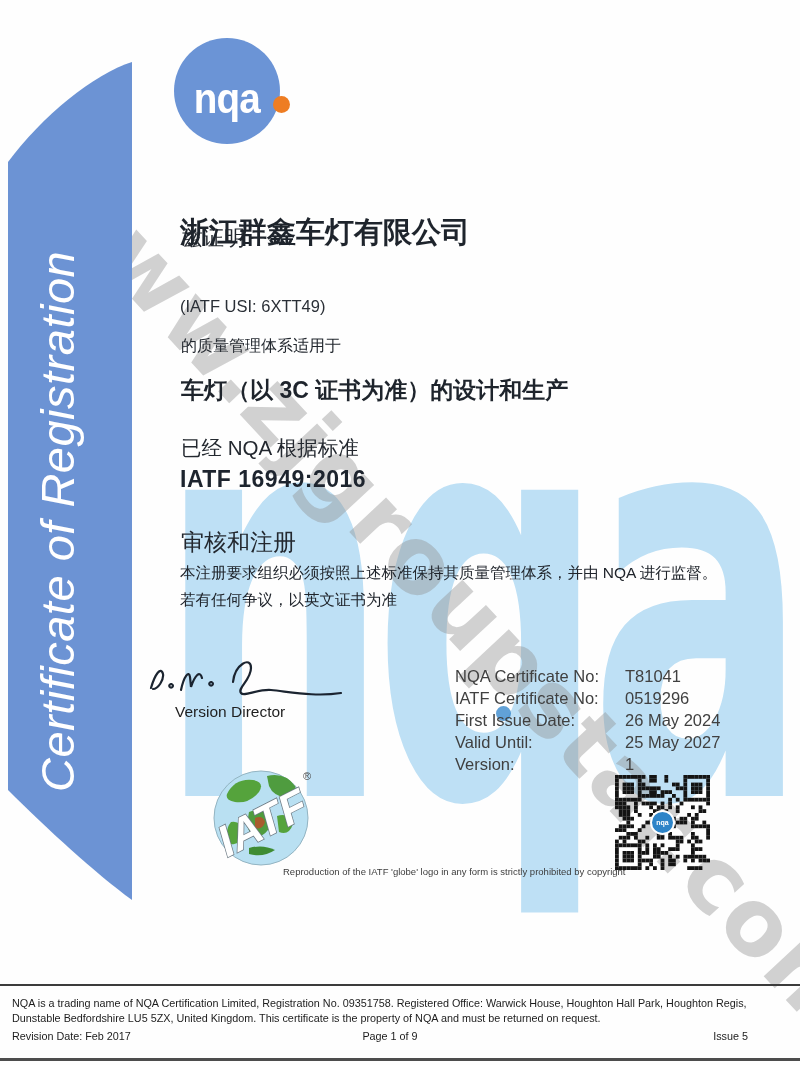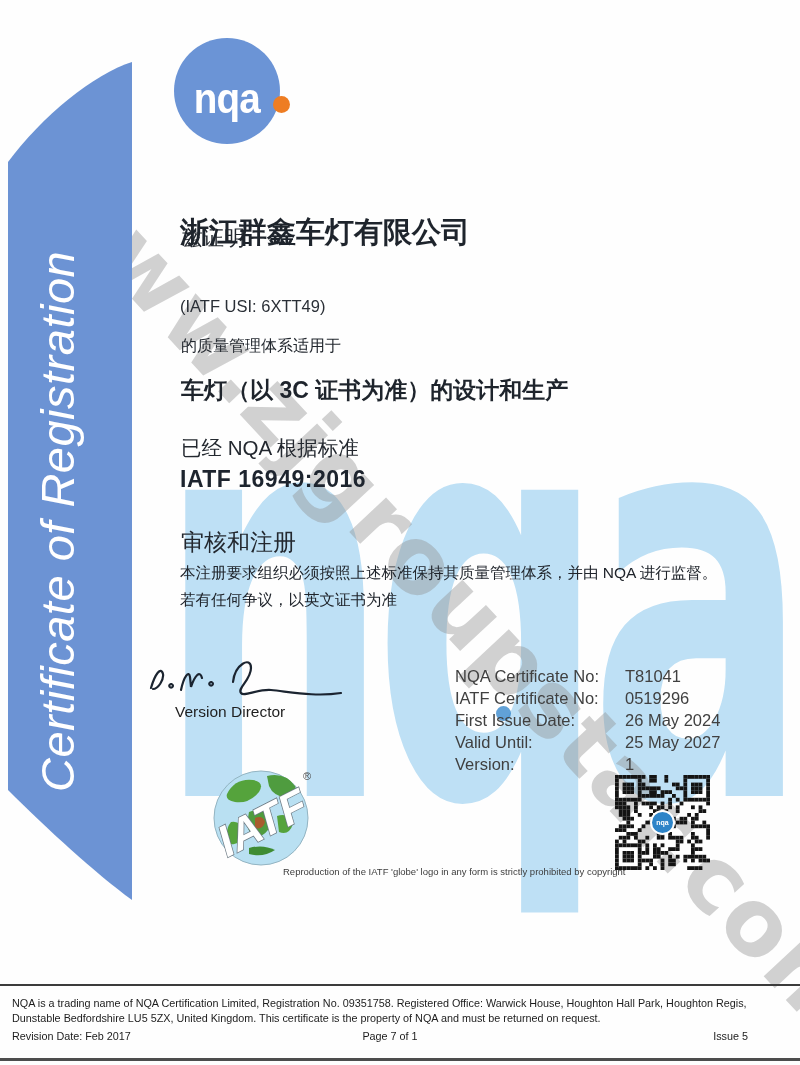--- a/index.html
+++ b/index.html
@@ -463,17 +463,17 @@
       <span>nqa</span>
     </div>
   </div>
 
   <div class="abs foot-sep"></div>
   <div class="abs foot-para">
     <span>NQA is a trading name of NQA Certification Limited, Registration No. 09351758. Registered Office: Warwick House, Houghton Hall Park, Houghton Regis, Dunstable</span>
     <span>Bedfordshire LU5 5ZX, United Kingdom. This certificate is the property of NQA and must be returned on request.</span>
   </div>
   <div class="abs foot-rev">Revision Date: Feb 2017</div>
-  <div class="abs foot-page">Page 7 of 1</div>
+  <div class="abs foot-page">Page 1 of 9</div>
   <div class="abs foot-issue">Issue 5</div>
   <div class="abs bottom-bar"></div>
 
 </div>
 
 </body></html>

